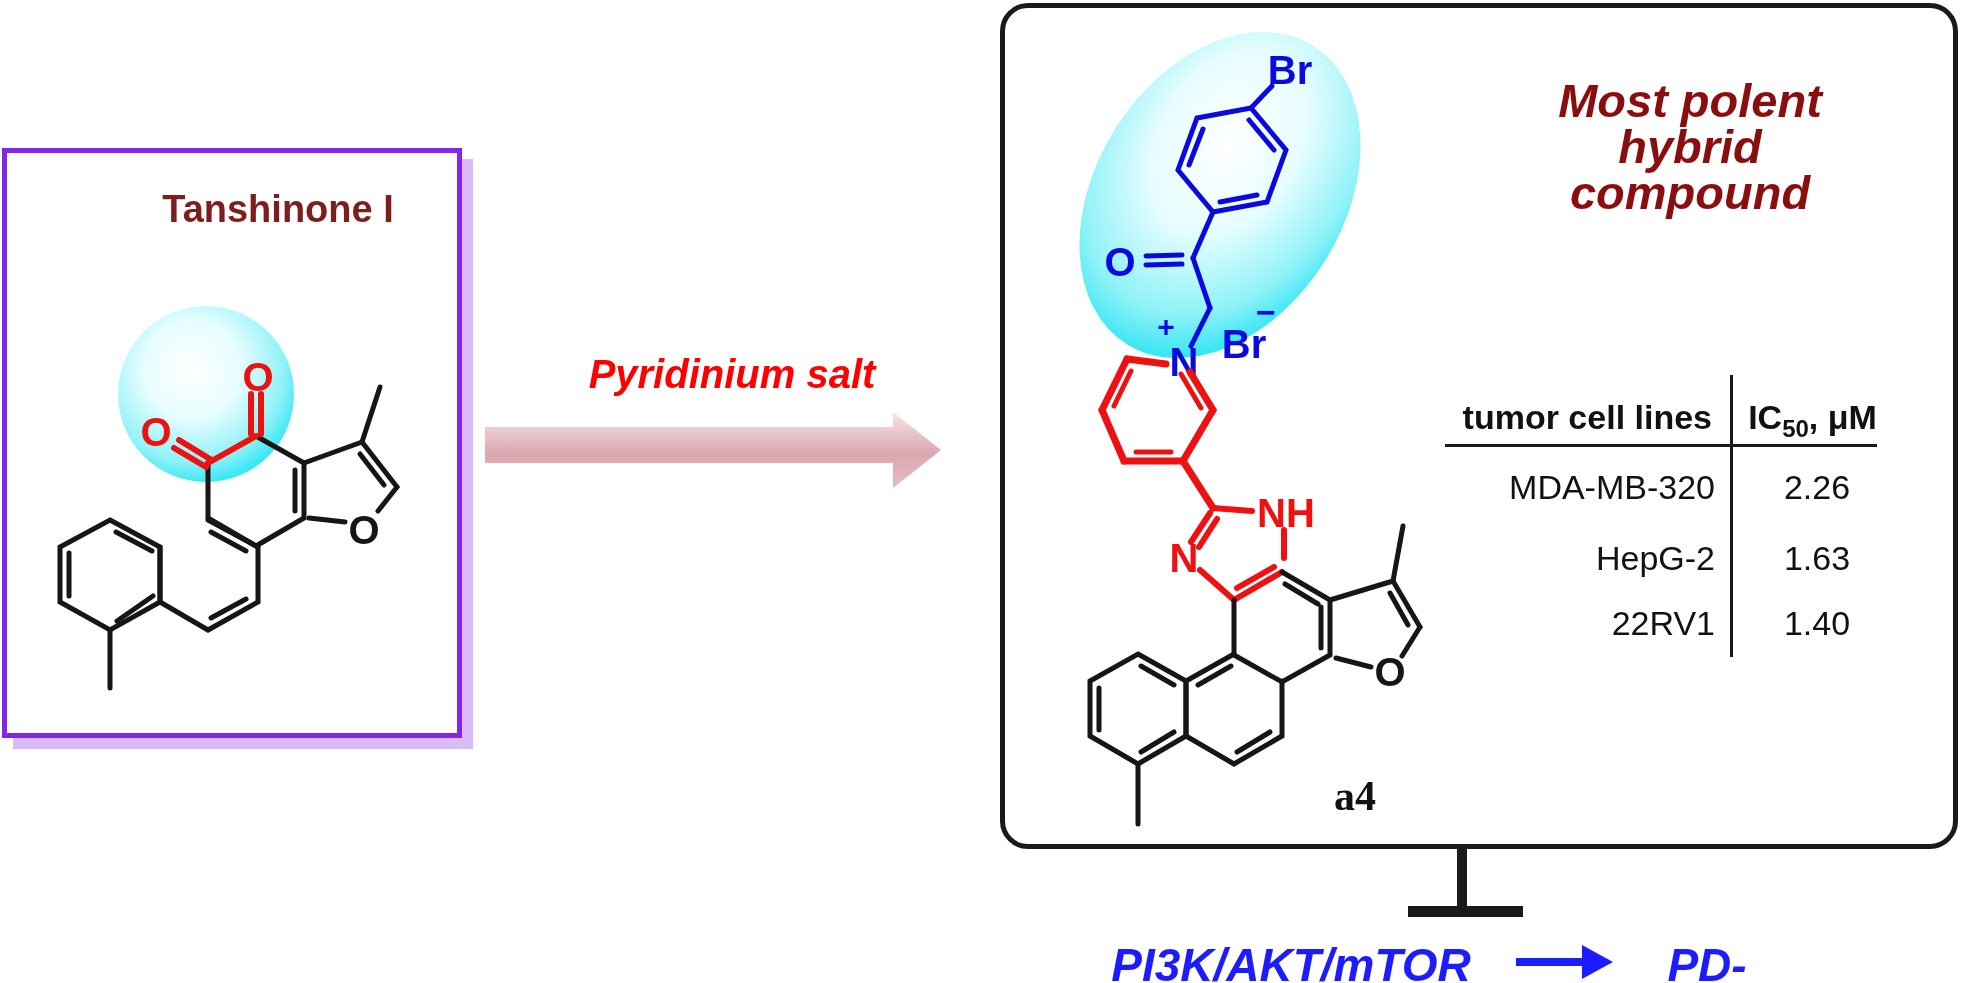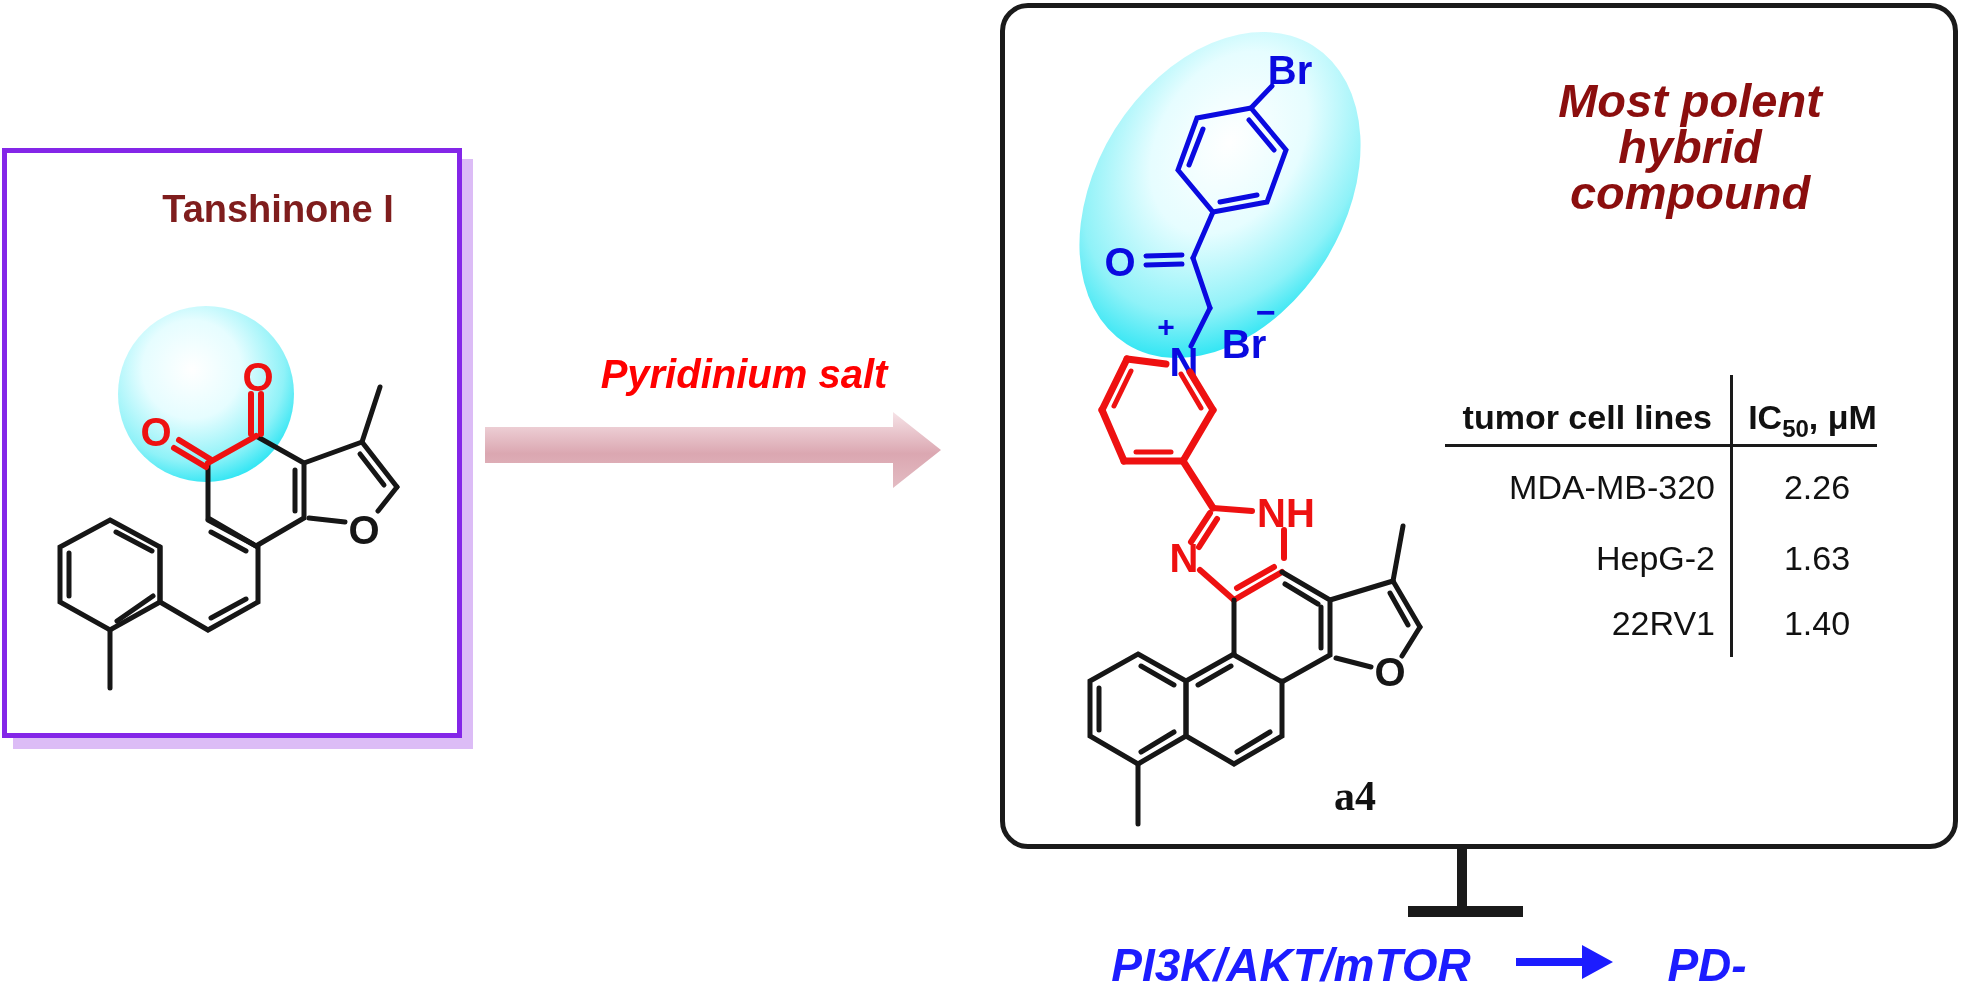--- a/index.html
+++ b/index.html
@@ -5,21 +5,21 @@
   html,body{margin:0;padding:0;background:#ffffff;}
   #canvas{position:relative;width:1964px;height:983px;background:#ffffff;overflow:hidden;
           font-family:"Liberation Sans", sans-serif;}
   .abs{position:absolute;}
   
   #left-box{left:2px;top:148px;width:450px;height:580px;border:5px solid #8426e8;
             box-shadow:11px 11px 0 0 #dcbcf6;background:#ffffff;}
   #left-title{left:2px;top:186px;width:460px;text-align:center;color:#7f1d1d;
               font-size:38px;font-weight:bold;line-height:46px;margin-left:46px;}
   
-  .mid-text{width:540px;left:462px;text-align:center;margin-left:12px;}
+  .mid-text{width:540px;left:462px;text-align:center;}
   #reaction-label{top:352px;color:#ff0000;font-size:40px;font-weight:bold;font-style:italic;}
   #caption1{top:488px;color:#111;font-size:40px;font-weight:bold;font-style:italic;}
   #caption2{top:558px;color:#111;font-size:40px;font-weight:bold;font-style:italic;}
   
   #right-box{left:1000px;top:3px;width:948px;height:836px;border:5px solid #1a1a1a;border-radius:28px;background:#ffffff;}
   #right-heading{left:1520px;top:78px;width:340px;text-align:center;color:#8b0e0e;
                  font-size:47px;font-weight:bold;font-style:italic;line-height:46px;}
   #compound-label{left:1300px;top:772px;width:110px;text-align:center;color:#111;font-size:42px;font-weight:bold;font-family:Liberation Serif, serif;}
   
   .tcell{color:#111;font-size:34px;line-height:44px;height:44px;}

